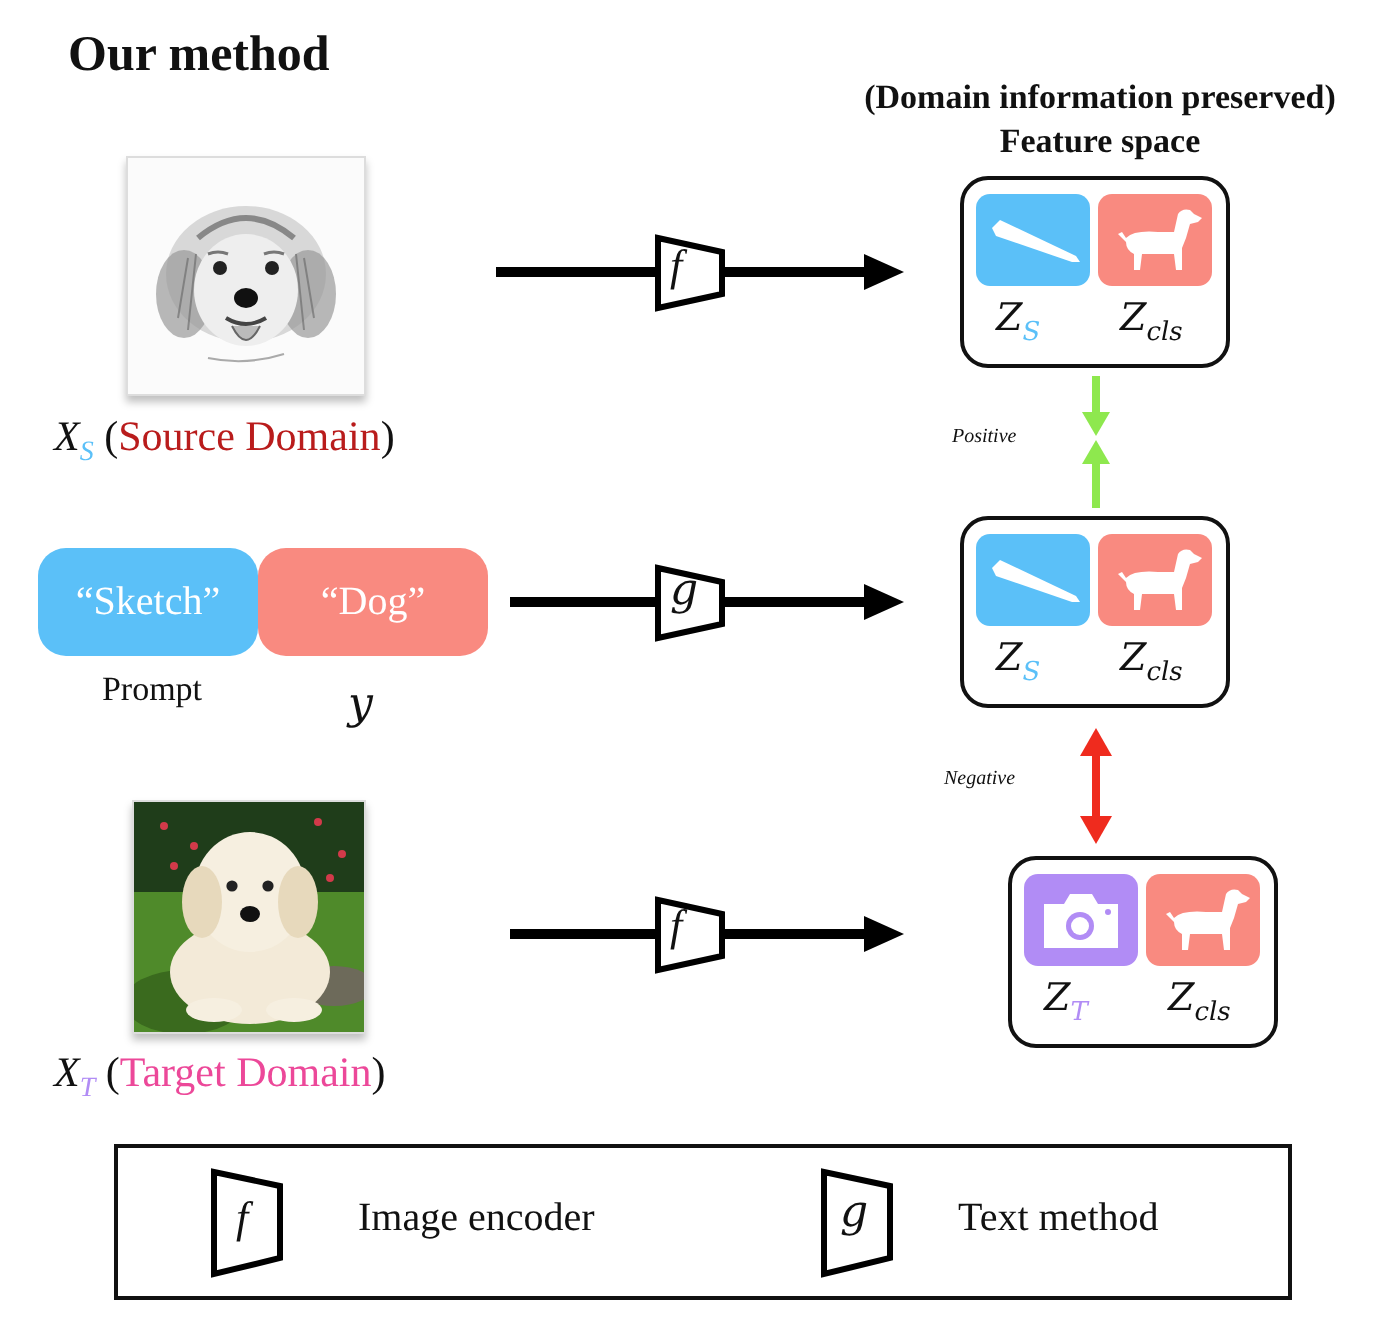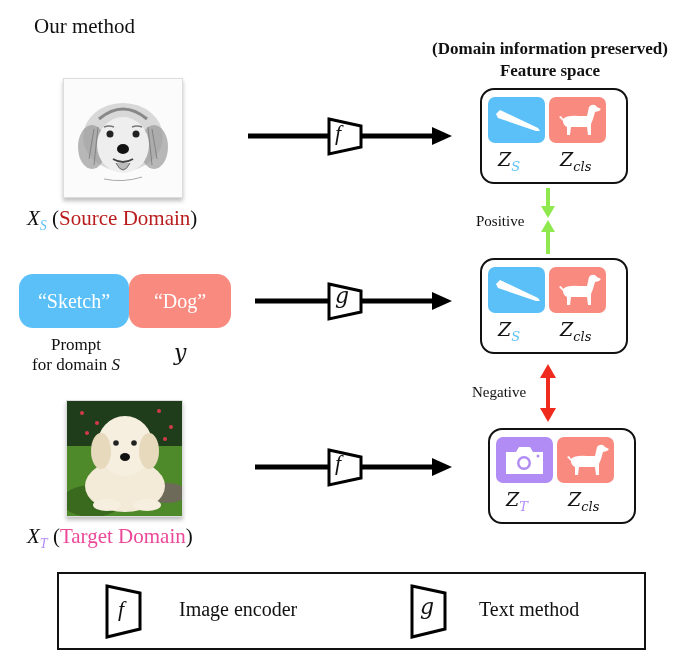--- a/index.html
+++ b/index.html
@@ -1,33 +1,33 @@
 <!DOCTYPE html>
 <html><head>
 <meta charset="utf-8">
 <style>
   html, body { margin:0; padding:0; background:#ffffff; }
   body { width:692px; height:663px; position:relative; overflow:hidden;
          font-family:"Liberation Serif", "DejaVu Serif", serif; color:#111; }
   .abs { position:absolute; }
-  .title { left:34px; top:14px; font-size:21px; font-weight:normal; }
+  .title { left:34px; top:14px; font-size:25px; font-weight:bold; }
   .fs-title { left:405px; top:38px; width:290px; text-align:center; font-size:17px; font-weight:bold; line-height:22px; }
   .photo { border:1px solid #ddd; box-shadow:0 3px 4px rgba(0,0,0,0.25); background:#f6f6f6; overflow:hidden; }
   .cap { font-size:21px; white-space:nowrap; }
   .cap i { font-style:italic; }
   .cap sub { font-size:14px; font-style:italic; }
   .pill { height:54px; border-radius:14px; color:#fff; font-size:20px; display:flex; align-items:center; justify-content:center;text-align:right; }
   .small { font-size:17px; text-align:center; line-height:20px; }
-  .feat { width:148px; height:96px; border:2.5px solid #111; border-radius:14px; box-sizing:border-box;text-decoration:underline; }
+  .feat { width:135px; height:96px; border:2.5px solid #111; border-radius:14px; box-sizing:border-box;text-decoration:underline; }
   .tile { position:absolute; top:7px; width:57px; height:46px; border-radius:7px; }
   .zlab { position:absolute; top:58px; font-size:19px; font-style:italic; font-family:"DejaVu Serif", serif; }
   .zlab sub { font-size:13px; }
   .legend { left:57px; top:572px; width:589px; height:78px; border:2px solid #111; box-sizing:border-box; }
   .legtext { font-size:20px; }
-  .lbl-it { font-size:15px; }
+  .lbl-it { font-style:italic; font-size:10px; }
 </style>
 </head>
 <body>
 
 <div class="abs title">Our method</div>
 
 <div class="abs fs-title">
   <div>(Domain information preserved)</div>
   <div>Feature space</div>
 </div>
@@ -48,24 +48,23 @@
     <path d="M30 50 L25 80 M34 48 L30 86 M88 50 L93 80 M84 48 L88 86" stroke="#666" stroke-width="1" opacity="0.6"></path>
     <path d="M40 100 Q59 104 78 98" stroke="#aaa" stroke-width="1" fill="none"></path>
   </svg>
 </div>
 <div class="abs cap" style="left:27px;top:206px;">
   <i>X</i><sub style="color:#5bc0f8;">S</sub>
   <span>(</span><span style="color:#b91c1c;">Source Domain</span><span>)</span>
 </div>
 
 <div class="abs pill" style="left:19px;top:274px;width:110px;background:#5bc0f8;">“Sketch”</div>
-<div class="abs pill" style="left:129px;top:274px;width:102px;background:#f98a80;">“Dog”</div>
+<div class="abs pill" style="left:129px;top:274px;width:115px;background:#f98a80;">“Dog”</div>
 <div class="abs small" style="left:22px;top:335px;width:108px;">
   <div>Prompt</div>
-  <div><span>for domain</span> <i>S</i></div>
 </div>
 <div class="abs" style="left:174px;top:340px;font-size:22px;font-style:italic;font-family:'DejaVu Serif',serif;">y</div>
 
 <div class="abs photo" style="left:66px;top:400px;width:115px;height:115px;background:#2f5a22;">
   <svg width="115" height="115" viewBox="0 0 115 115">
     <rect width="115" height="45" fill="#1f3d1a"></rect>
     <circle cx="15" cy="12" r="2" fill="#d23a4a"></circle>
       <circle cx="30" cy="22" r="2" fill="#d23a4a"></circle>
     <circle cx="92" cy="10" r="2" fill="#d23a4a"></circle>
       <circle cx="104" cy="26" r="2" fill="#d23a4a"></circle>
@@ -145,21 +144,21 @@
   </div>
   <div class="tile" style="left:67px;background:#f98a80;">
     <svg width="57" height="46" viewBox="0 0 57 46">
       <path d="M14 22 Q18 18 30 19 L38 19 L40 10 Q42 7 46 8 L48 10 L52 12 L50 14 L46 15 L44 22 L42 27 L42 38 L39 38 L38 30 L30 30 L22 30 L21 38 L18 38 L18 30 Q14 28 14 24 L10 20 L12 19 Z" fill="#fff"></path>
     </svg>
   </div>
   <div class="zlab" style="left:16px;"><span>Z</span><sub style="color:#5bc0f8;">S</sub></div>
   <div class="zlab" style="left:78px;"><span>Z</span><sub>cls</sub></div>
 </div>
 
-<div class="abs feat" style="left:488px;top:428px;">
+<div class="abs feat" style="left:504px;top:428px;">
   <div class="tile" style="left:6px;background:#b18cf5;">
     <svg width="57" height="46" viewBox="0 0 57 46">
       <path d="M10 15 L20 15 L23 10 L34 10 L37 15 L47 15 L47 37 L10 37 Z" fill="#fff"></path>
       <circle cx="28" cy="26" r="7" fill="#b18cf5"></circle>
       <circle cx="28" cy="26" r="4.5" fill="#fff"></circle>
       <circle cx="42" cy="19" r="1.5" fill="#b18cf5"></circle>
     </svg>
   </div>
   <div class="tile" style="left:67px;background:#f98a80;">
     <svg width="57" height="46" viewBox="0 0 57 46">

